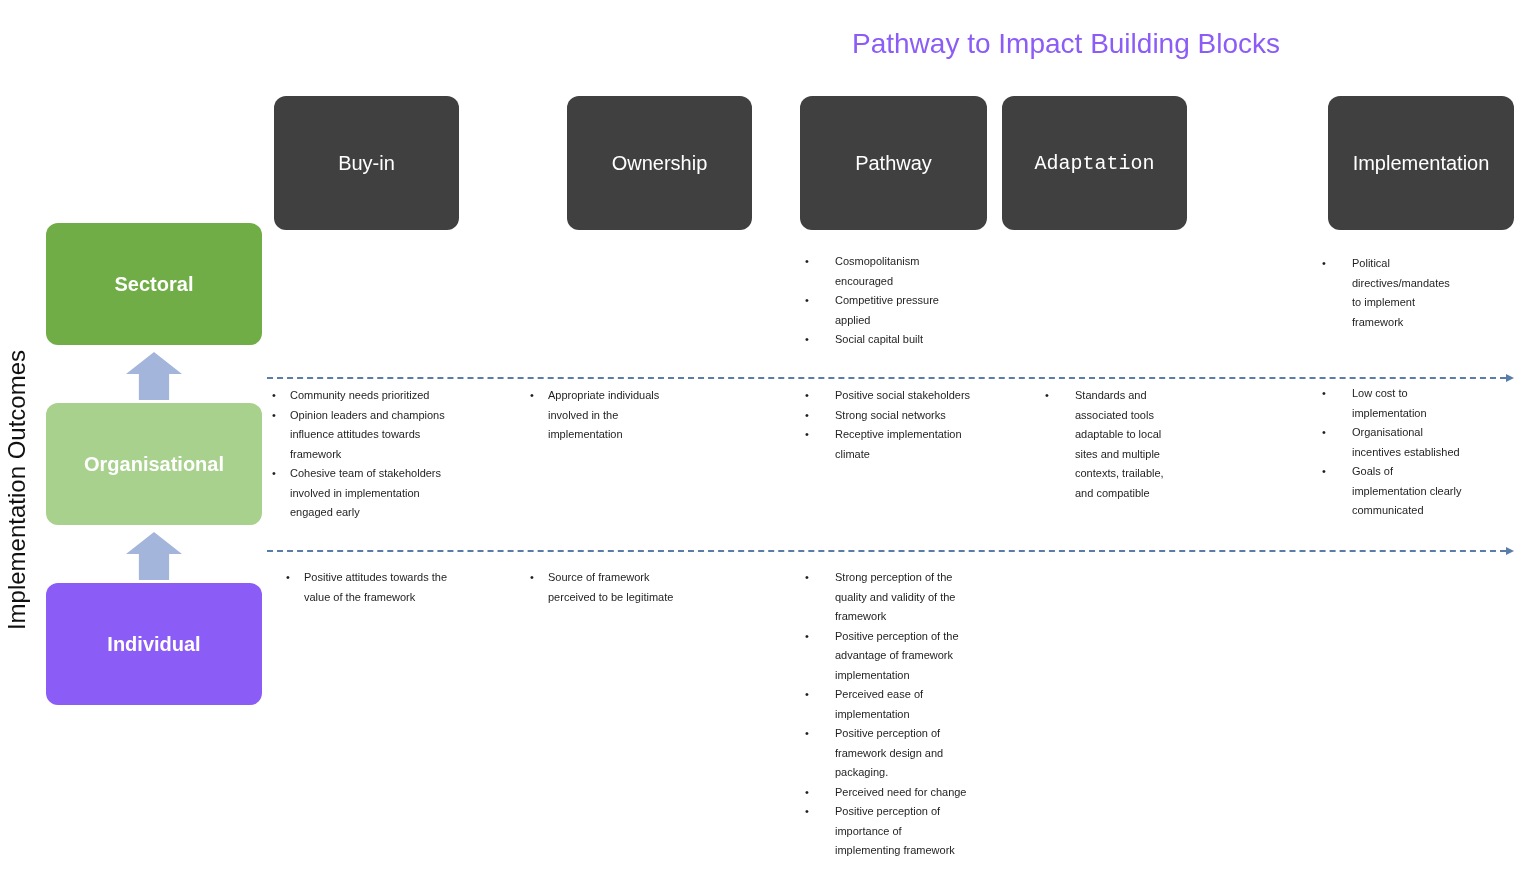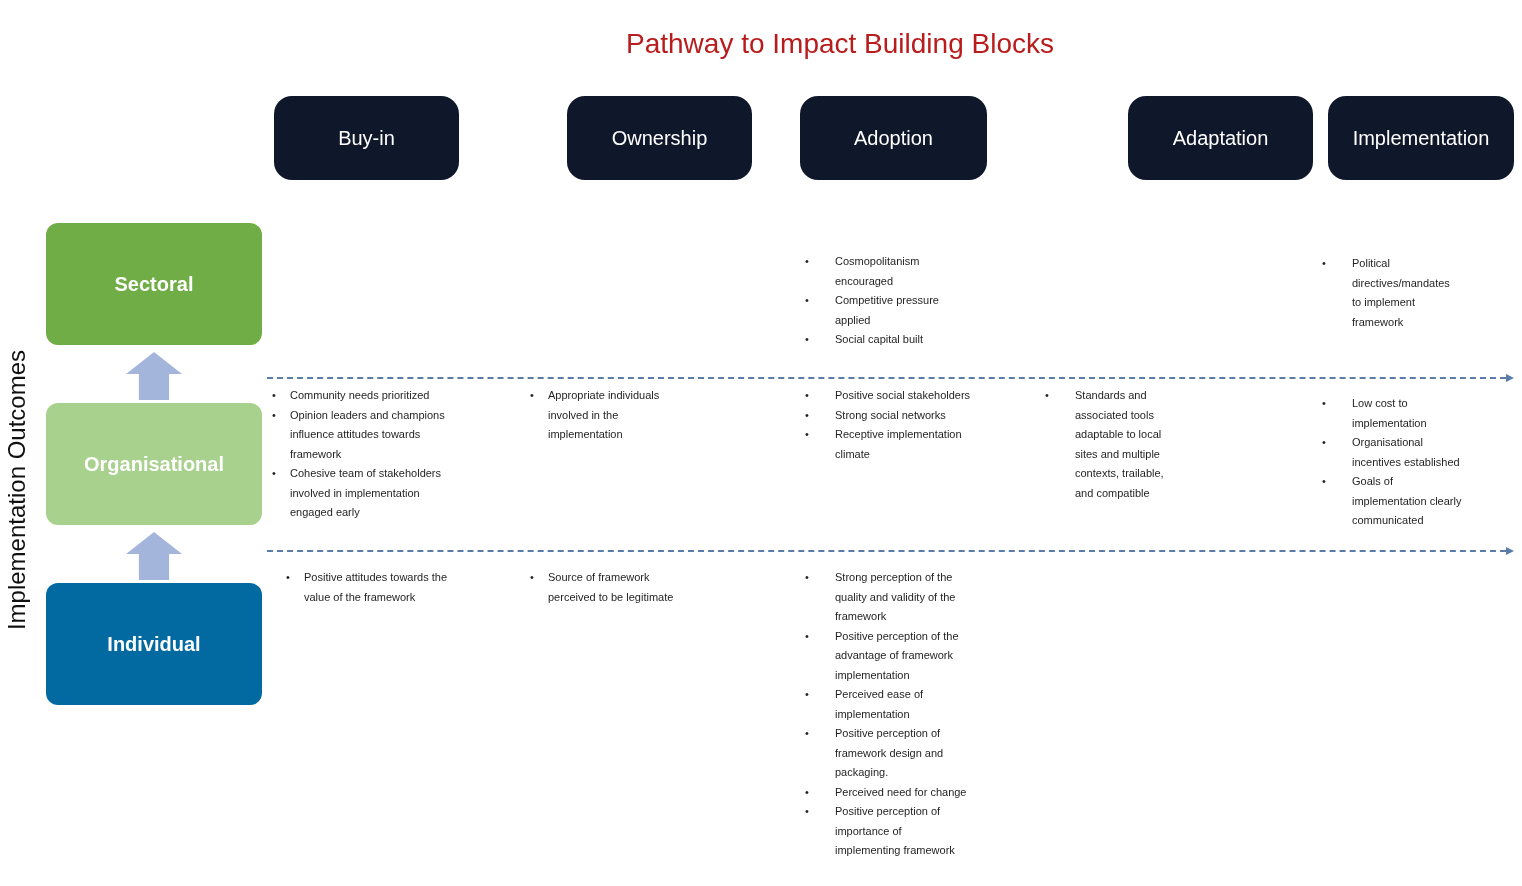--- a/index.html
+++ b/index.html
@@ -8,61 +8,61 @@
     width: 1522px;
     height: 886px;
     background: #ffffff;
     overflow: hidden;
     font-family: "Liberation Sans", sans-serif;
     color: #1f1f1f;
   }
   .title {
     position: absolute;
     top: 28px; left: 400px; width: 880px;
-    text-align: center;
+    text-align: right;
     font-size: 28px;
-    color: #b91c1c;
+    color: #8b5cf6;
   }
   .y-label {
     position: absolute;
     left: -143px; top: 473px;
     width: 320px; height: 34px;
     transform: rotate(-90deg);
     text-align: center;
     font-size: 24px;
     line-height: 34px;
     color: #111111;
     white-space: nowrap;
   }
   .col-header {
     position: absolute;
-    top: 96px; height: 84px;
-    background: #0f172a;
+    top: 96px; height: 134px;
+    background: #404040;
     color: #ffffff;
-    border-radius: 18px;
+    border-radius: 12px;
     display: flex; align-items: center; justify-content: center;
     font-size: 20px;
   }
   .col-buyin          { left: 274px;  width: 185px; }
   .col-ownership      { left: 538px;  width: 185px; margin-left: 29px; }
   .col-adoption       { left: 800px;  width: 187px; }
-  .col-adaptation     { left: 1128px; width: 185px; }
+  .col-adaptation     { left: 1002px; width: 185px; font-family: Liberation Mono, monospace; }
   .col-implementation { left: 1328px; width: 186px; }
   .row-header {
     position: absolute;
     left: 46px; width: 216px; height: 122px;
     border-radius: 12px;
     display: flex; align-items: center; justify-content: center;
     color: #ffffff;
     font-size: 20px;
     font-weight: bold;
   }
   .row-sectoral       { top: 223px; background: #70AD47; }
   .row-organisational { top: 403px; background: #A9D18E; }
-  .row-individual     { top: 583px; background: #0369a1; }
+  .row-individual     { top: 583px; background: #8b5cf6; }
   .up-arrow {
     position: absolute;
     left: 126px; width: 56px; height: 48px;
     background: #A4B5DC;
     clip-path: polygon(50% 0, 100% 46%, 77% 46%, 77% 100%, 23% 100%, 23% 46%, 0 46%);
   }
   .arrow-1 { top: 352px; }
   .arrow-2 { top: 532px; }
   .divider {
     position: absolute;
@@ -89,37 +89,37 @@
   .cell li { position: relative; white-space: pre-line; }
   .cell li::before { content: "\2022"; position: absolute; left: 2px; top: 0; }
   .indent-20 li { padding-left: 20px; }
   .indent-32 li { padding-left: 32px; }
   .cell-sectoral-adoption       { left: 803px;  top: 252px; width: 215px; }
   .cell-sectoral-implementation { left: 1320px; top: 254px; width: 195px; }
   .cell-org-buyin               { left: 270px;  top: 386px; width: 250px; }
   .cell-org-ownership           { left: 528px;  top: 386px; width: 230px; }
   .cell-org-adoption            { left: 803px;  top: 386px; width: 215px; }
   .cell-org-adaptation          { left: 1043px; top: 386px; width: 170px; }
-  .cell-org-implementation      { left: 1320px; top: 394px; width: 195px; }
+  .cell-org-implementation      { left: 1320px; top: 384px; width: 195px; }
   .cell-ind-buyin               { left: 284px;  top: 568px; width: 250px; }
   .cell-ind-ownership           { left: 528px;  top: 568px; width: 235px; }
   .cell-ind-adoption            { left: 803px;  top: 568px; width: 215px; }
 </style>
 </head>
 <body>
 
 <div class="canvas">
 
   <div class="title">Pathway to Impact Building Blocks</div>
 
   <div class="y-label">Implementation Outcomes</div>
 
   <div class="col-header col-buyin">Buy-in</div>
   <div class="col-header col-ownership">Ownership</div>
-  <div class="col-header col-adoption">Adoption</div>
+  <div class="col-header col-adoption">Pathway</div>
   <div class="col-header col-adaptation">Adaptation</div>
   <div class="col-header col-implementation">Implementation</div>
 
   <div class="row-header row-sectoral">Sectoral</div>
   <div class="row-header row-organisational">Organisational</div>
   <div class="row-header row-individual">Individual</div>
 
   <div class="up-arrow arrow-1"></div>
   <div class="up-arrow arrow-2"></div>
 

